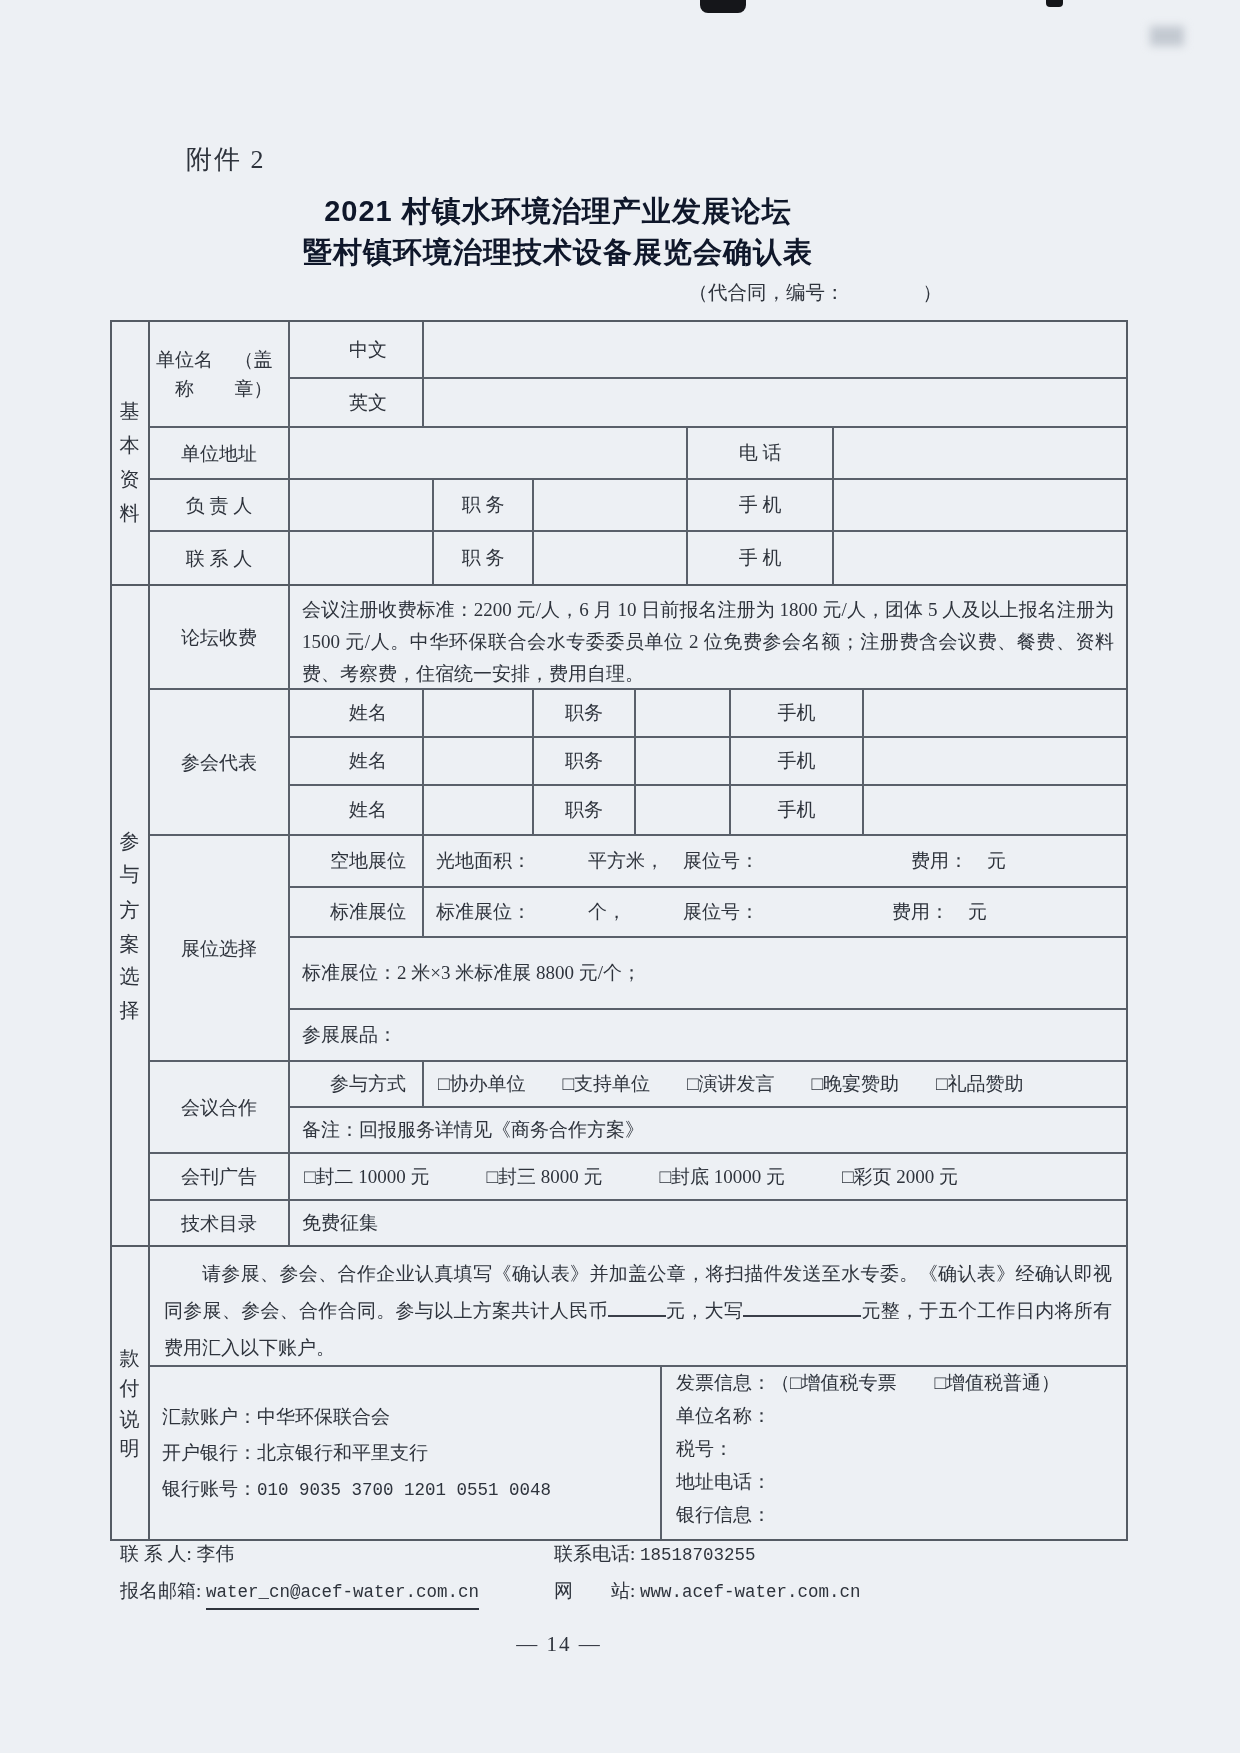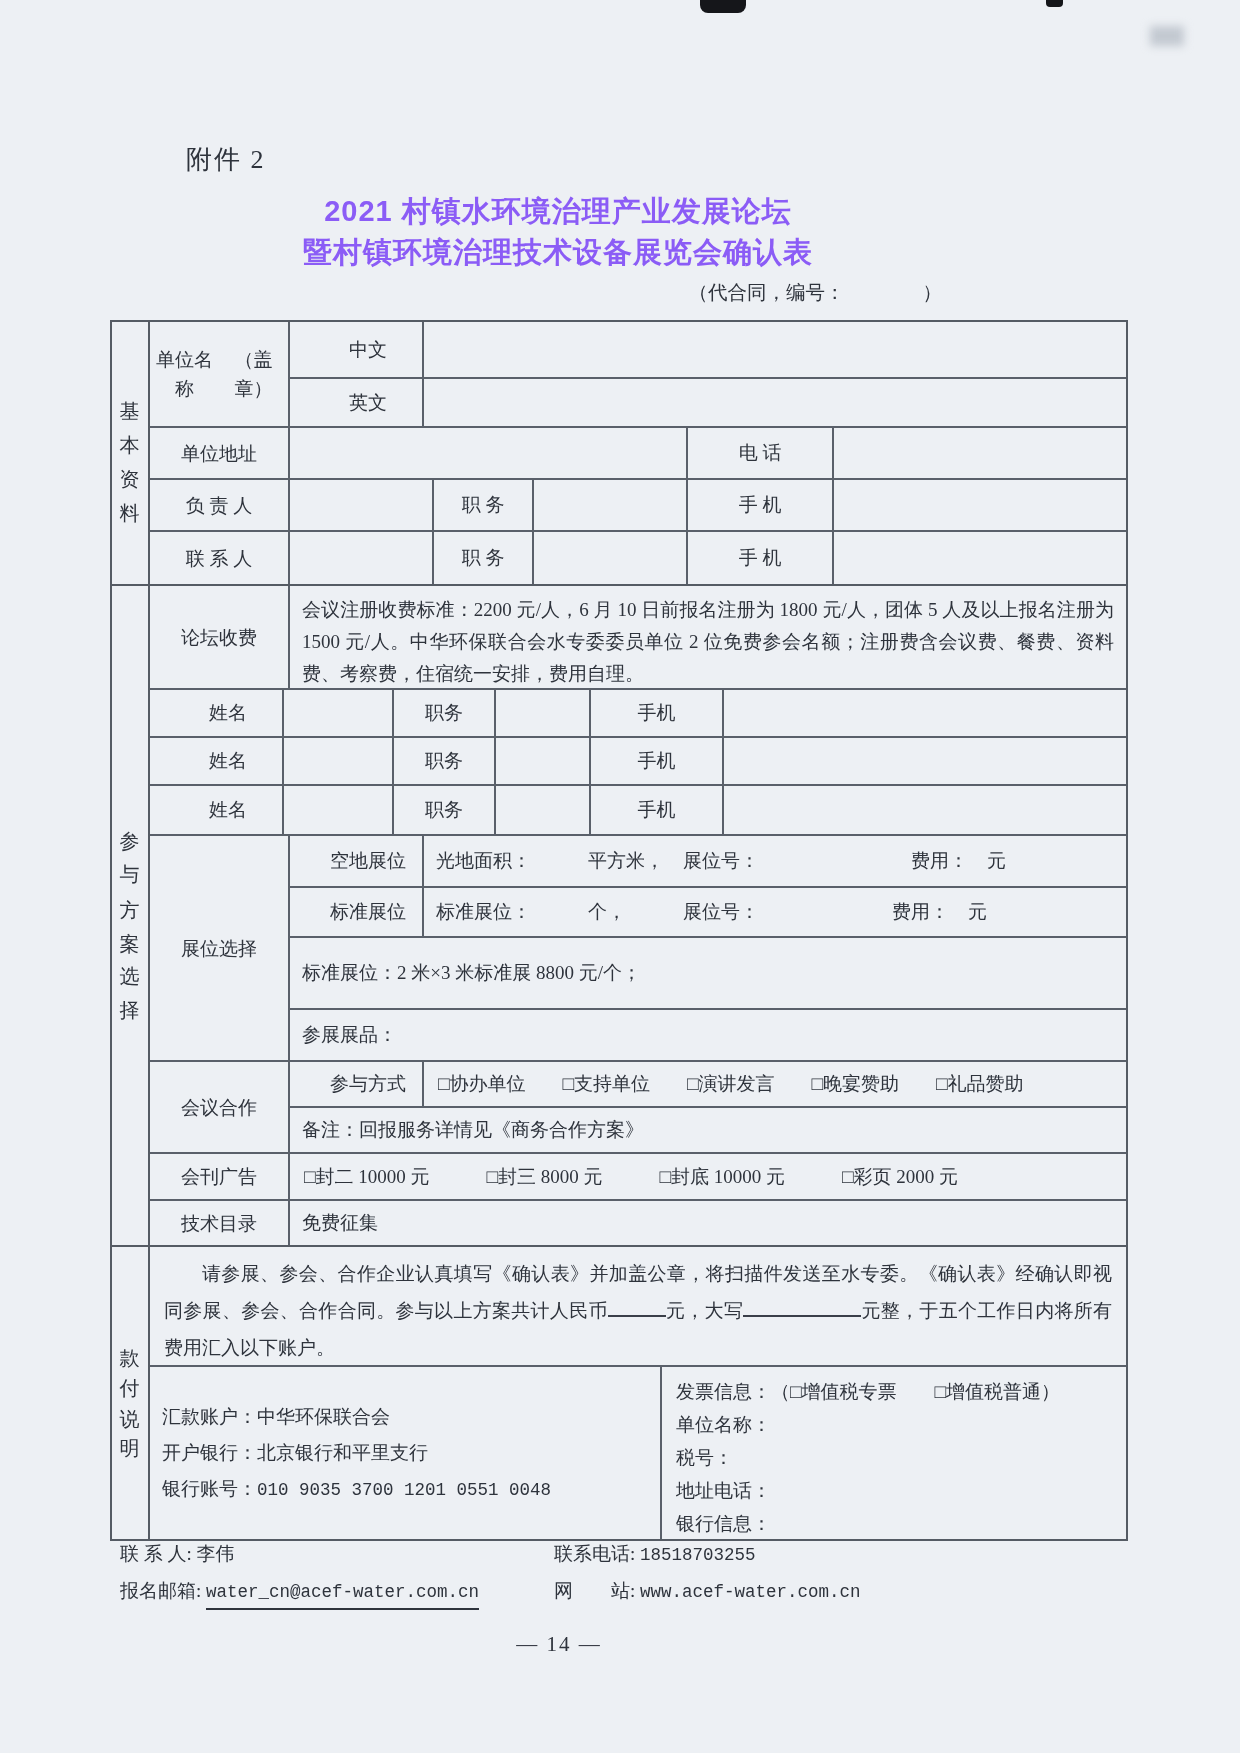--- a/index.html
+++ b/index.html
@@ -25,21 +25,21 @@
     margin-left:186px;
     font-size:26px;
     letter-spacing:2px;
   }
   .titles {
     width:900px; margin:14px 0 0 108px;
     text-align:center;
     font-family:"Liberation Sans","DejaVu Sans",sans-serif;
     font-weight:bold;
     font-size:29px;
-    color:#8b5cf6;
+    color:#0f172a;
     line-height:41px;
     letter-spacing:1px;
   }
   .contract-note {
     width:1018px; margin:6px 0 0 110px;
     text-align:right; padding-right:186px;
     font-size:19.5px;
   }
 
   
@@ -87,21 +87,21 @@
   .opts.coop span { margin-right:37px; }
   .opts.journal span { margin-right:57px; }
   .opts span:last-child { margin-right:0; }
 
   .notice { display:block; padding:8px 14px 0 14px; line-height:37px; text-indent:2em; text-align:justify; }
   .blank { display:inline-block; border-bottom:2px solid #3a3f49; height:1em; vertical-align:baseline; }
   .b58 { width:58px; } .b118 { width:118px; }
 
   .bank-cell { width:512px; flex:0 0 512px; flex-direction:column; align-items:flex-start; justify-content:center; padding:6px 12px; }
   .bank-cell div { line-height:36px; }
-  .invoice-cell { flex:1 1 auto; flex-direction:column; align-items:flex-start; justify-content:space-between; padding:8px 14px; }
+  .invoice-cell { flex:1 1 auto; flex-direction:column; align-items:flex-start; justify-content:flex-end; padding:8px 14px; }
   .invoice-cell div { line-height:33px; }
   .mono { font-family:"Liberation Mono","DejaVu Sans Mono",monospace; font-size:17.5px; }
 
   
   .footer {
     position:absolute; left:0; top:1536px; width:1240px;
   }
   .f-row { display:flex; margin-left:120px; line-height:35px; }
   .f-left { width:434px; flex:0 0 434px; }
   .underline { border-bottom:2px solid #2e333c; padding-bottom:6px; }
@@ -181,20 +181,21 @@
           <span>参与方案选择</span>
         </div>
       <div class="sec-body">
 
         <div class="row" style="height:104px">
           <div class="cell lbl">论坛收费</div>
           <div class="cell txt para">会议注册收费标准：2200 元/人，6 月 10 日前报名注册为 1800 元/人，团体 5 人及以上报名注册为 1500 元/人。中华环保联合会水专委委员单位 2 位免费参会名额；注册费含会议费、餐费、资料费、考察费，住宿统一安排，费用自理。</div>
         </div>
 
         <div class="grp">
+          <div class="cell lbl">参会代表</div>
           <div class="stack">
             <div class="row" style="height:48px">
               <div class="cell sub">姓名</div>
               <div class="cell w110"></div>
               <div class="cell w102">职务</div>
               <div class="cell w95"></div>
               <div class="cell w133">手机</div>
               <div class="cell fill"></div>
             </div>
             <div class="row" style="height:48px">

